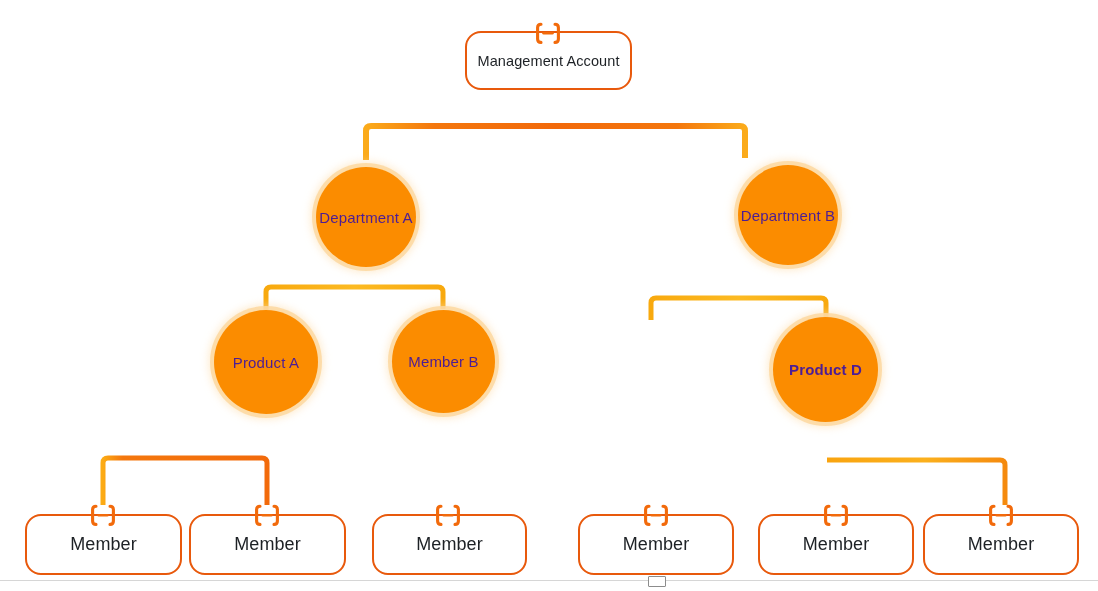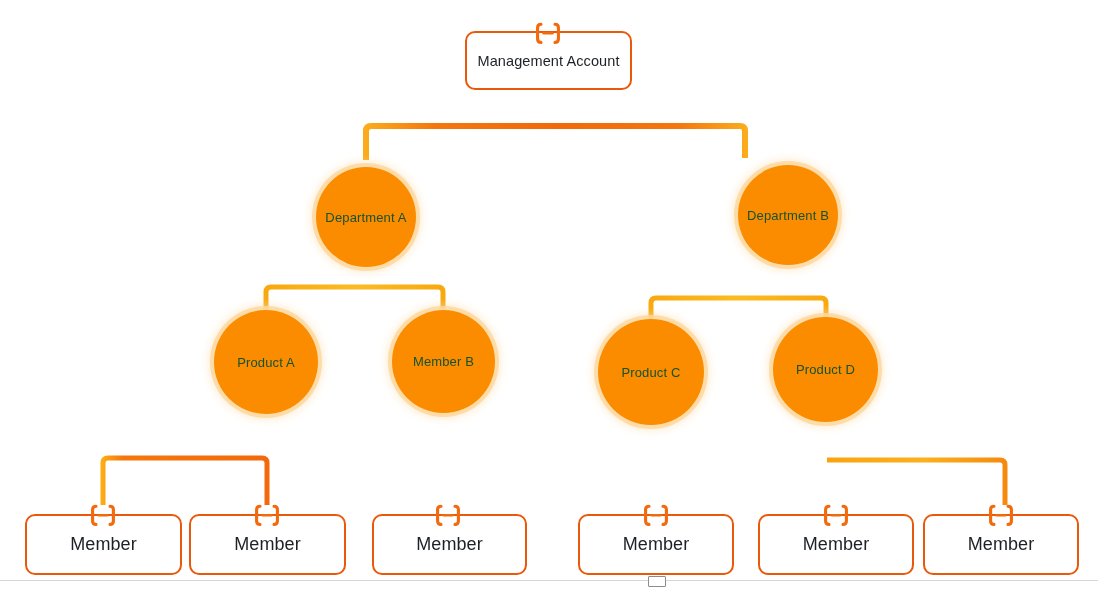--- a/index.html
+++ b/index.html
@@ -27,21 +27,21 @@
     height: 591px;
     pointer-events: none;
   }
 
   
   .acct-box {
     position: absolute;
     box-sizing: border-box;
     background: #ffffff;
     border: 2px solid #e8590c;
-    border-radius: 10px;
+    border-radius: 16px;
     display: flex;
     align-items: center;
     justify-content: center;
     color: #1d2125;
     font-size: 14.5px;
     letter-spacing: 0.1px;
     z-index: 6;
   }
   .acct-box.member {
     font-size: 18px;
@@ -64,22 +64,22 @@
   
   .node-circle {
     position: absolute;
     border-radius: 50%;
     background: #fb8c00;
     box-shadow: 0 0 0 4px rgba(253, 216, 160, 0.85),
                 0 0 9px 5px rgba(253, 220, 168, 0.6);
     display: flex;
     align-items: center;
     justify-content: center;
-    color: #14532d;
-    font-size: 13px;
+    color: #4c1d95;
+    font-size: 15px;
     letter-spacing: 0.15px;
     z-index: 5;
   }
   .node-circle span { pointer-events: none; white-space: nowrap; }
 
   
   .scrollbar-track {
     position: absolute;
     left: 0;
     bottom: 0;
@@ -185,24 +185,21 @@
   <div class="node-circle" style="left:693px; top:165px; width:100px; height:100px;margin-left:45px;">
     <span>Department B</span>
   </div>
 
   <div class="node-circle" style="left:214px; top:310px; width:104px; height:104px;">
     <span>Product A</span>
   </div>
   <div class="node-circle" style="left:392px; top:310px; width:103px; height:103px;">
     <span>Member B</span>
   </div>
-  <div class="node-circle" style="left:598px; top:319px; width:106px; height:106px;">
-    <span>Product C</span>
-  </div>
-  <div class="node-circle" style="left:773px; top:317px; width:105px; height:105px;">
+  <div class="node-circle" style="left:773px; top:317px; width:105px; height:105px;font-weight:bold;">
     <span>Product D</span>
   </div>
 
   <div class="acct-box member" style="left:25px; top:514px; width:157px; height:61px;">
     <span class="acct-label">Member</span>
   </div>
   <div class="collapse-badge" style="left:90px; top:503px;">
     <svg viewBox="0 0 26 25" width="26" height="25" aria-hidden="true">
       <path d="M6 3.2 Q2.6 3.2 2.6 6.6 L2.6 18 Q2.6 21.4 6 21.4" stroke="#f26a0b" stroke-width="3.1" fill="none" stroke-linecap="round"></path>
       <path d="M20 3.2 Q23.4 3.2 23.4 6.6 L23.4 18 Q23.4 21.4 20 21.4" stroke="#f26a0b" stroke-width="3.1" fill="none" stroke-linecap="round"></path>

